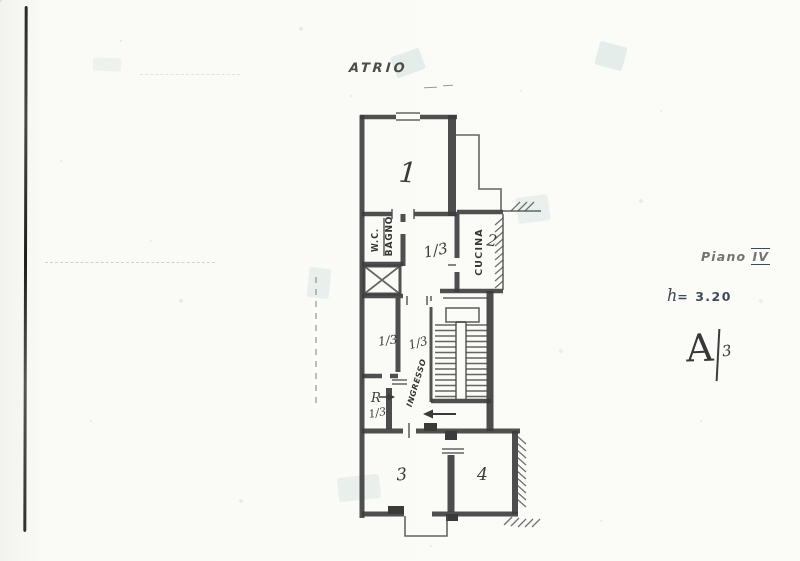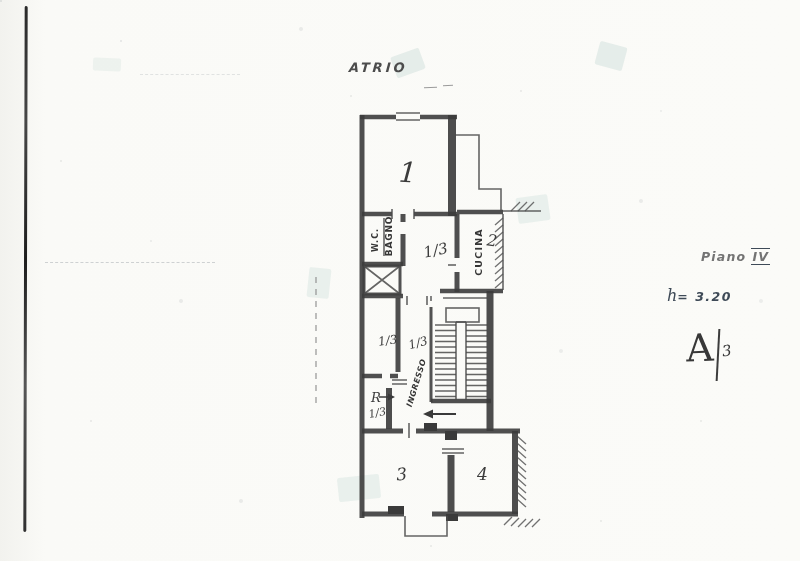--- a/index.html
+++ b/index.html
@@ -22,21 +22,21 @@
   }
   .atrio-dash{height:1px;background:#9a9a9a;}
   
   #piano{
     left:681px;top:249px;font-size:12.5px;font-weight:bold;font-style:italic;
     letter-spacing:1.2px;color:#737373;margin-left:20px;
   }
   #piano .numeral{border-top:1.5px solid #3e4a57;border-bottom:1.5px solid #3e4a57;padding:0 1px;margin-left:5px;}
   #height-note{left:667px;top:286px;color:#3e4a57;}
   #height-note .hsym{font-family:"DejaVu Serif",serif;font-style:italic;font-size:16px;}
-  #height-note .hval{font-size:12.5px;font-weight:bold;font-style:italic;letter-spacing:1.5px;}
+  #height-note .hval{font-size:12.5px;font-weight:bold;letter-spacing:1.5px;}
   #subaltern{left:686px;top:329px;color:#383838;display:flex;align-items:flex-start;}
   #subaltern .big-a{font-family:"DejaVu Serif",serif;font-size:38px;line-height:1;transform:rotate(-2deg);}
   #subaltern .bar{width:2px;height:52px;background:#3c3c3c;margin-left:4px;transform:rotate(3deg);}
   #subaltern .small-3{font-family:"DejaVu Serif",serif;font-style:italic;font-size:15px;margin:13px 0 0 3px;transform:rotate(-8deg);}
   
   .smudge{background:#cfe0dc;border-radius:2px;}
   .pencil{border-top:1px dashed rgba(95,105,115,.28);}
   #specks{left:0;top:0;width:2px;height:2px;border-radius:50%;background:rgba(90,100,110,.16);
     box-shadow:120px 40px 0 0 rgba(90,100,110,.14),300px 28px 0 1px rgba(90,100,110,.10),
     520px 90px 0 0 rgba(90,100,110,.13),640px 200px 0 1px rgba(90,100,110,.10),

